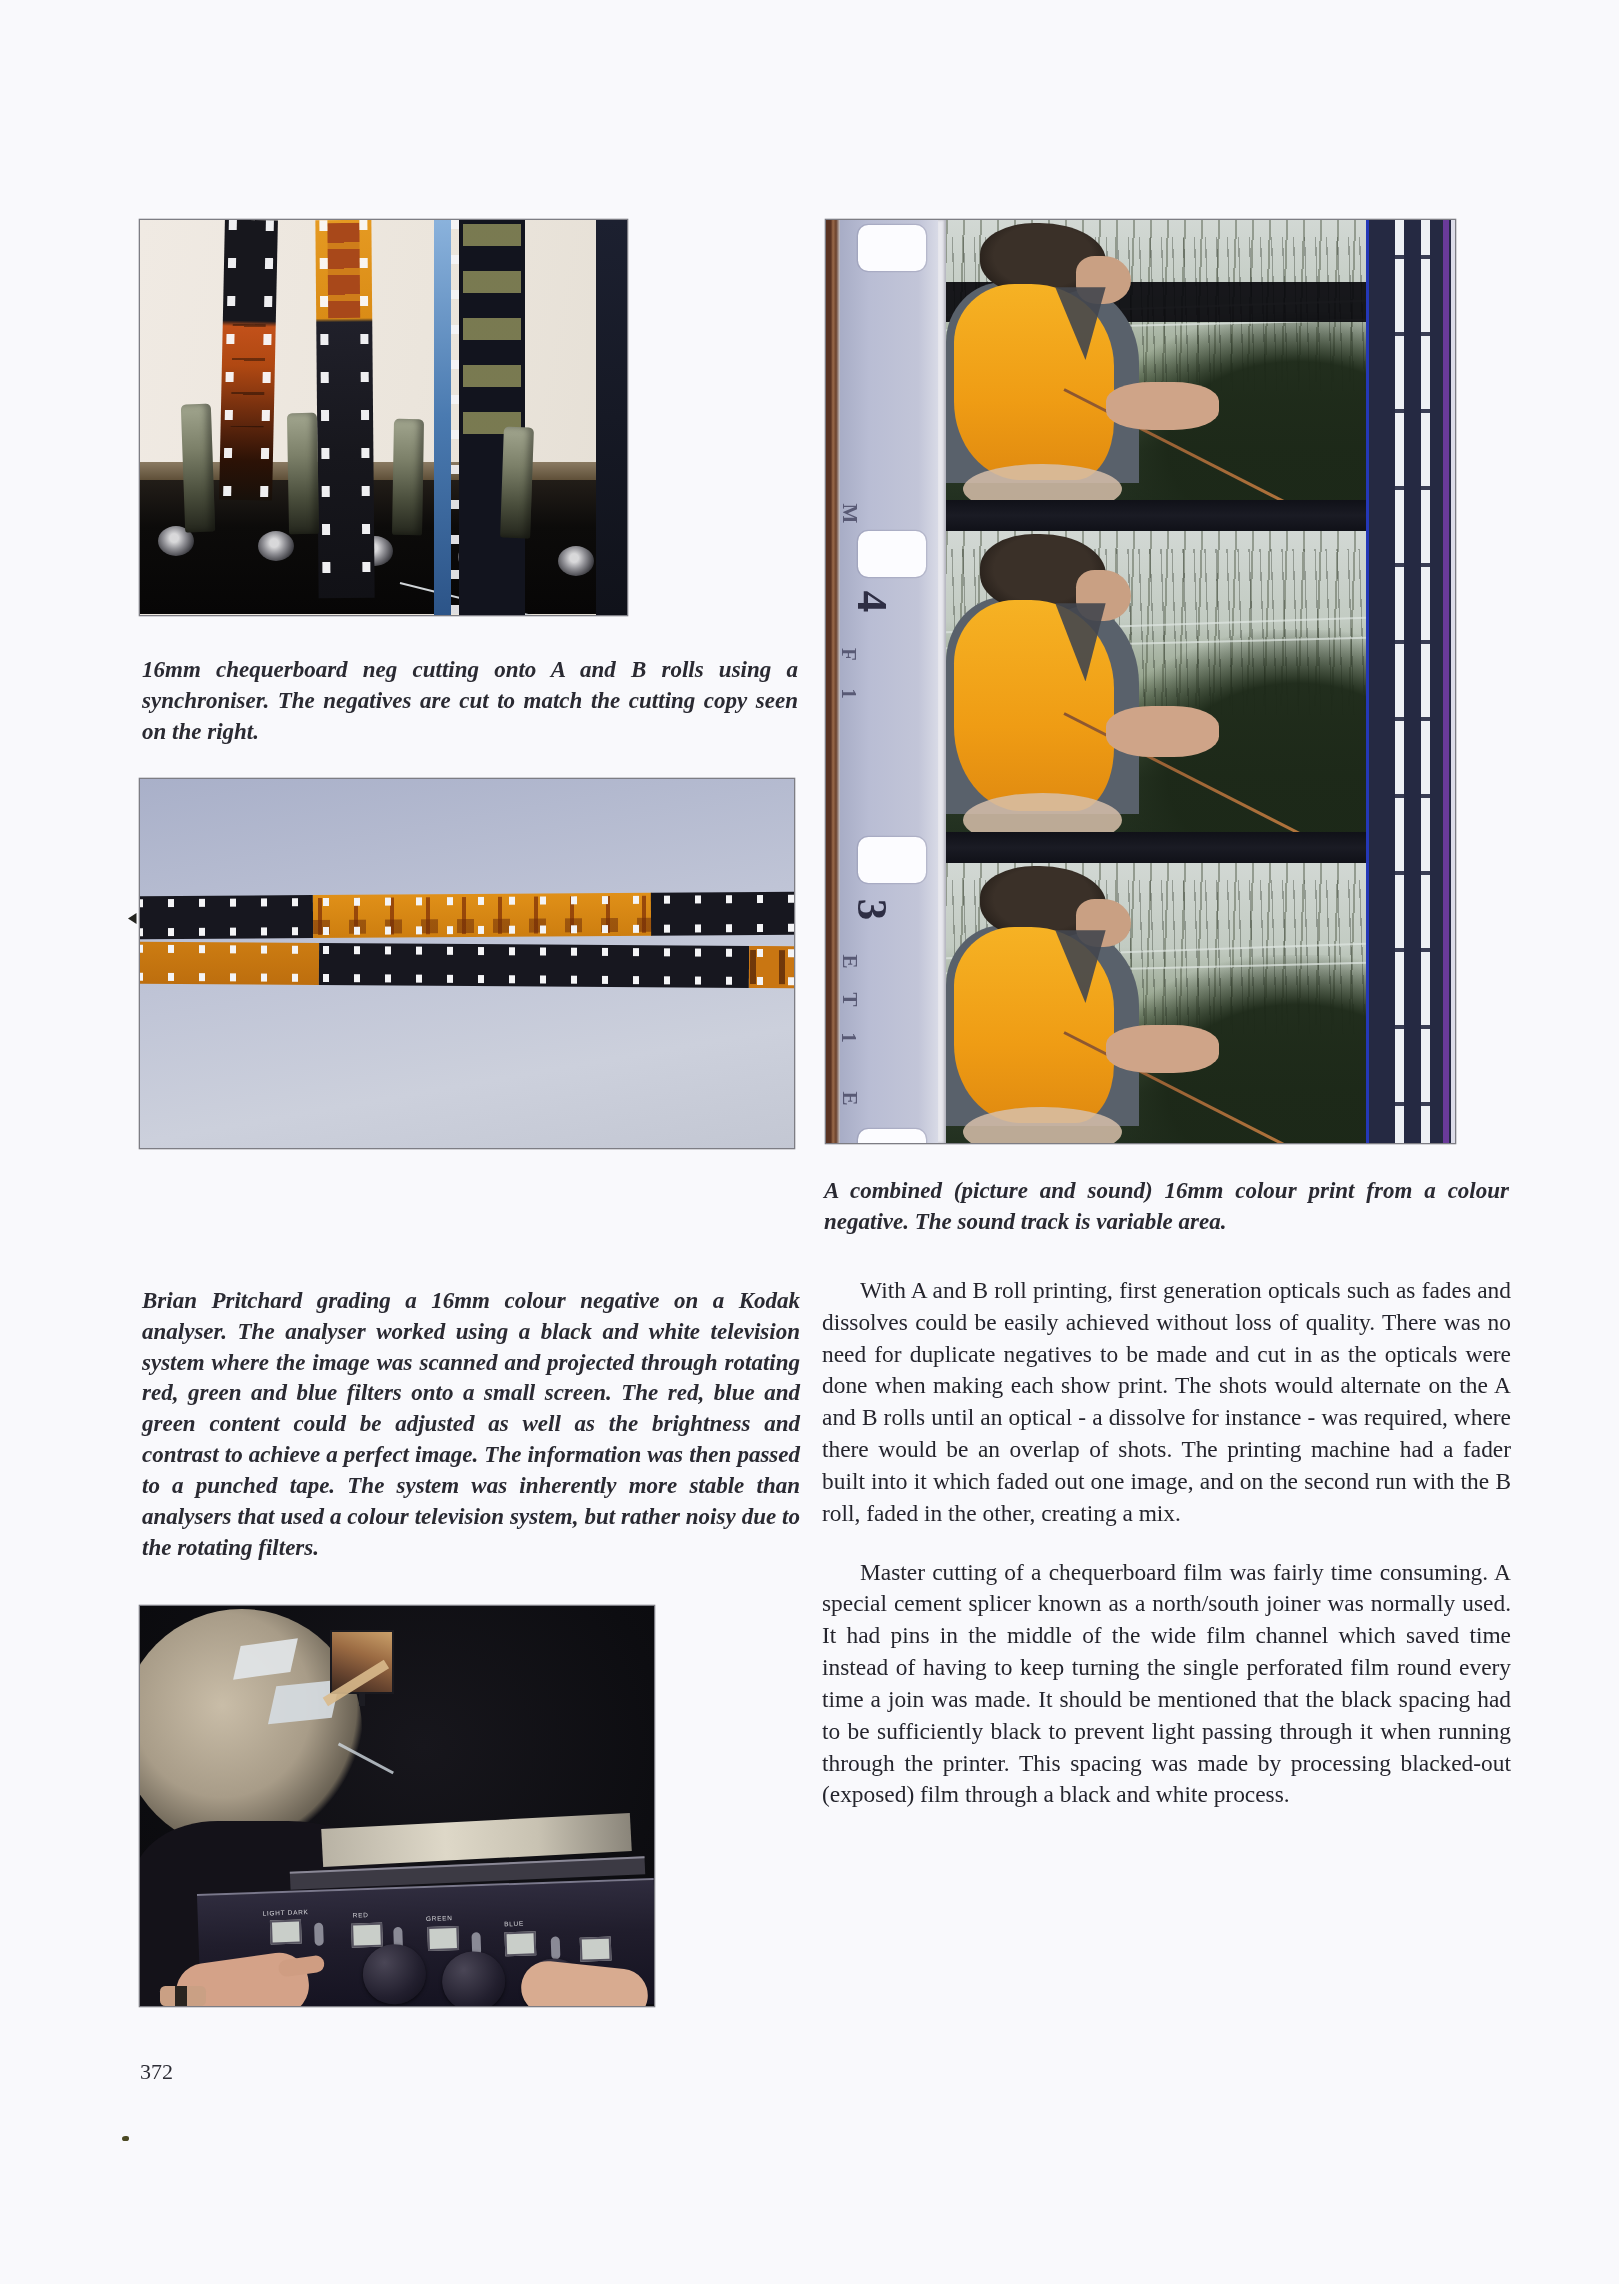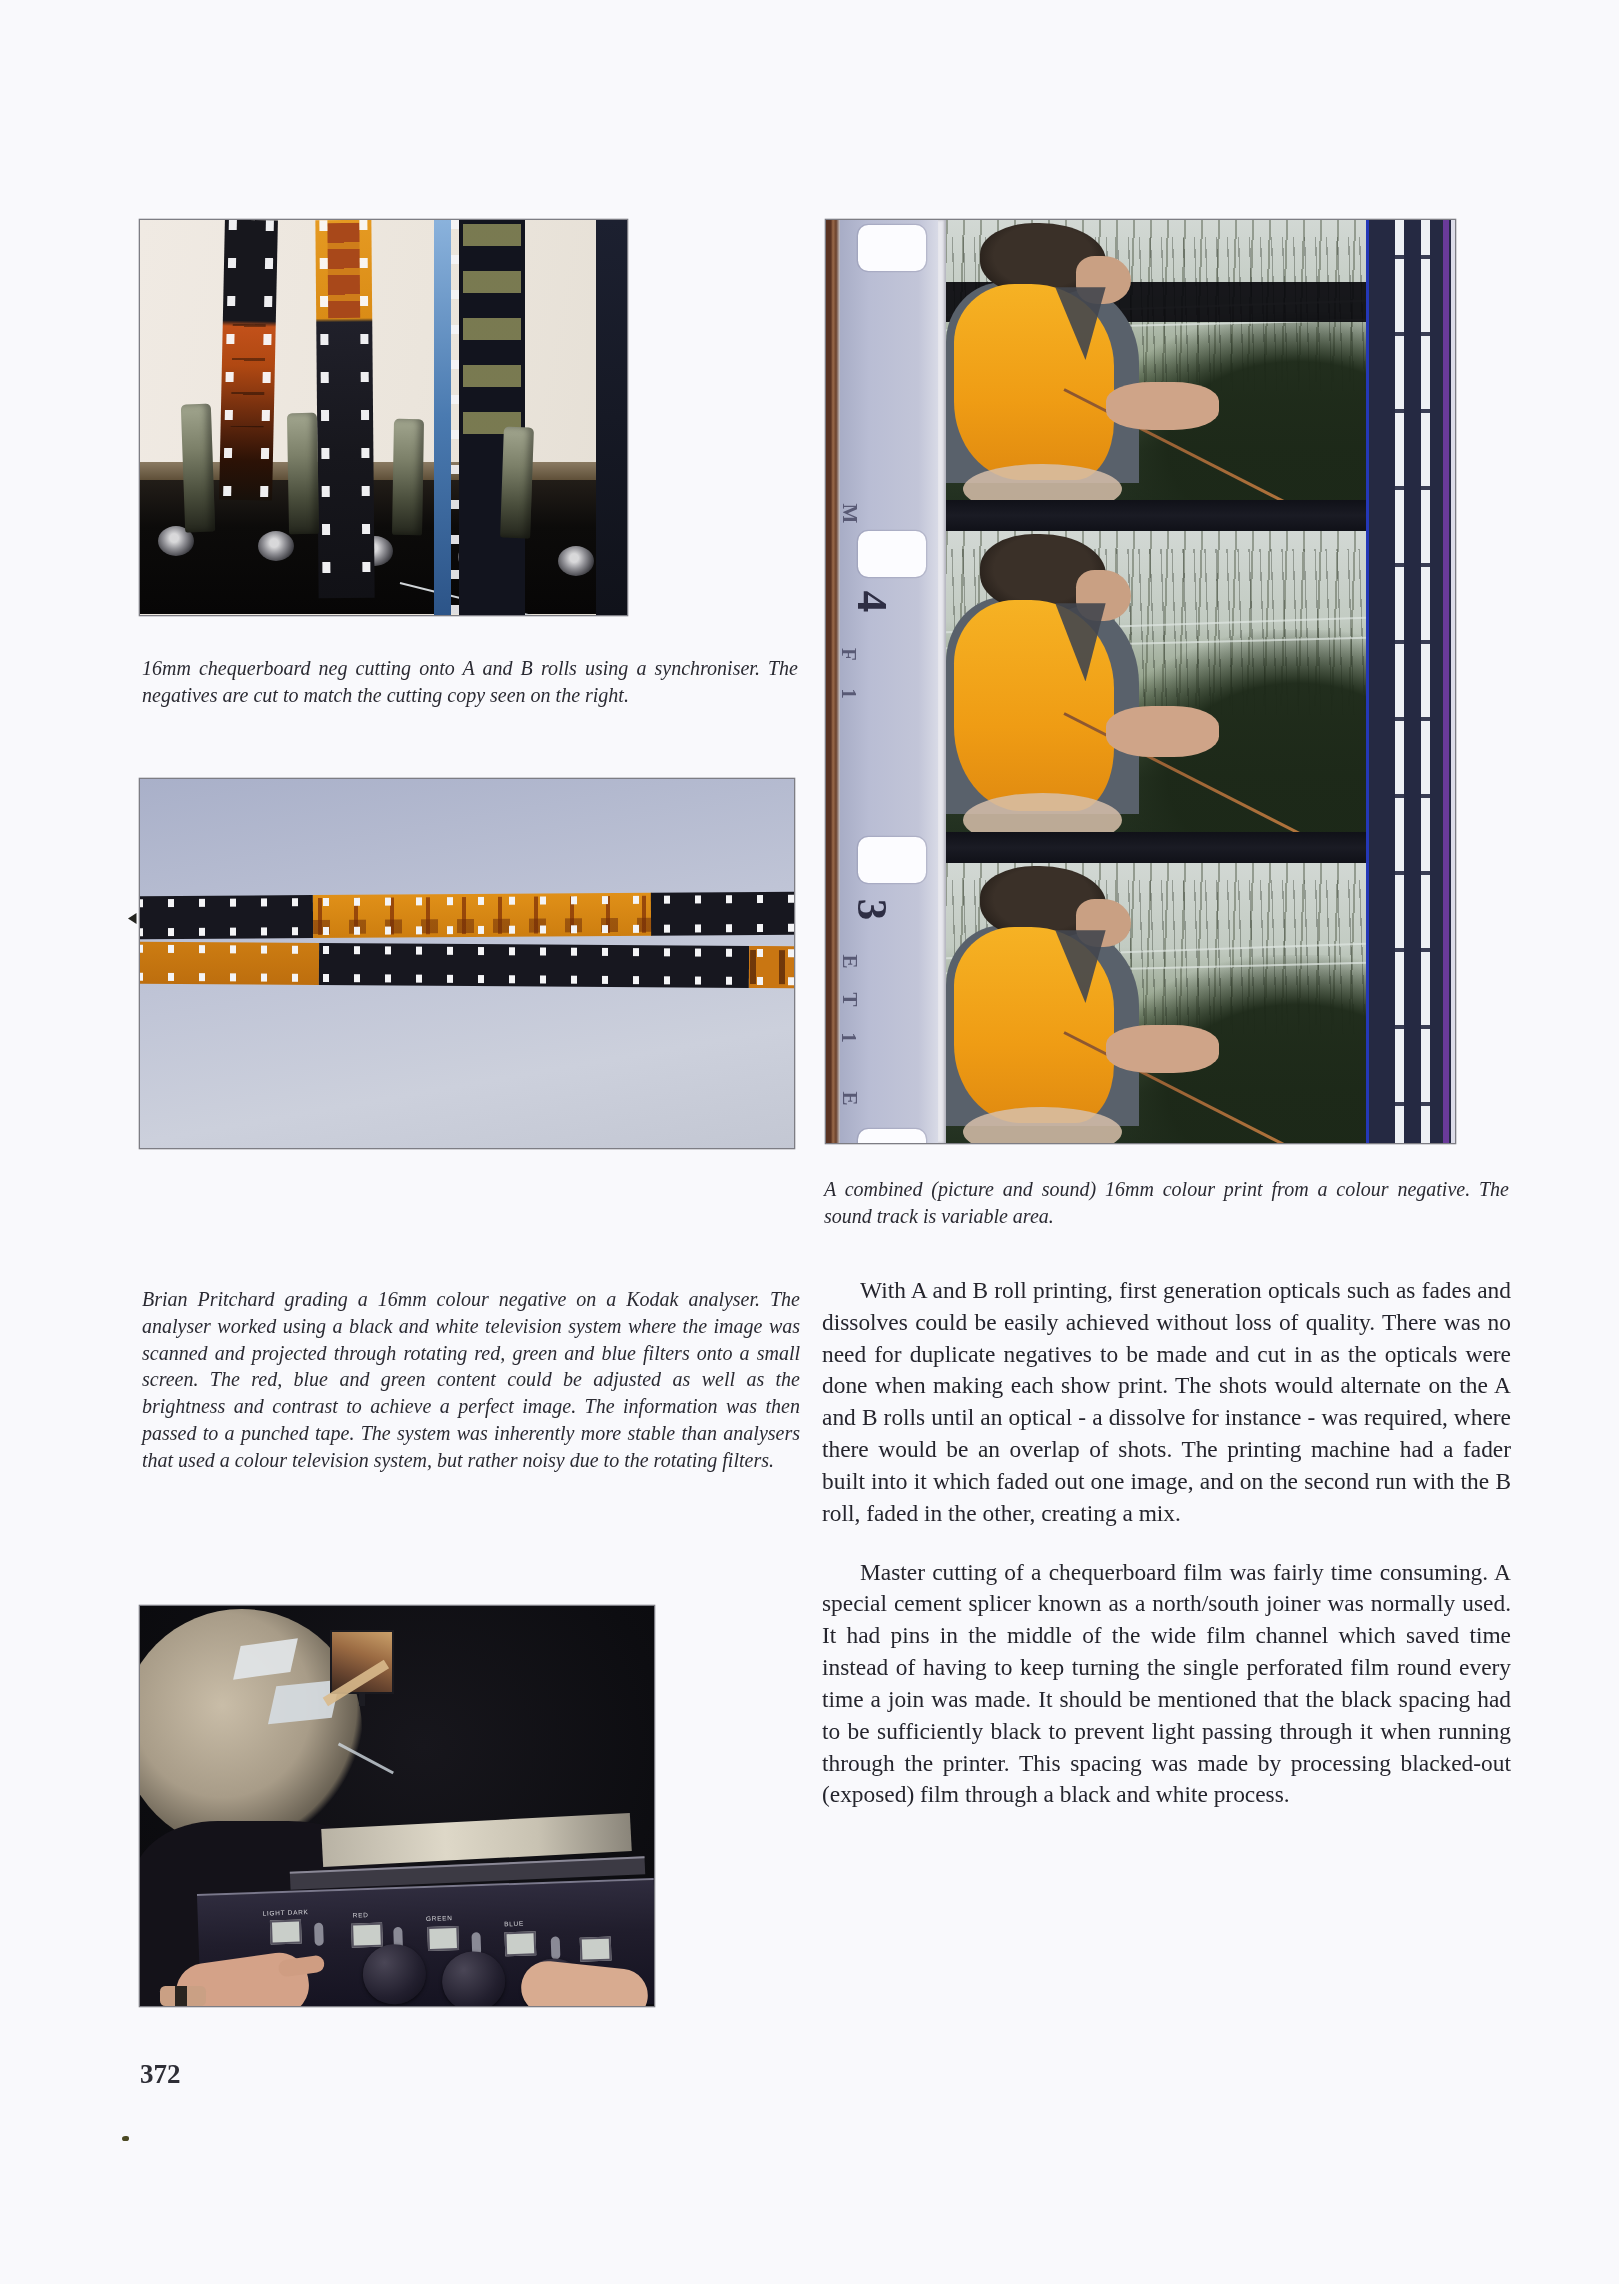--- a/index.html
+++ b/index.html
@@ -13,36 +13,36 @@
   .page{position:absolute;inset:0;overflow:hidden;}
 
   
   .header{
     position:absolute;left:141px;top:125px;margin:0;
     font-size:31px;font-weight:600;letter-spacing:0.7px;
     color:#32323b;white-space:nowrap;
   }
   .caption{
     position:absolute;margin:0;
-    font-style:italic;font-size:20px;line-height:1.34;
-    text-align:justify;color:#2a2a32;
+    font-style:italic;font-size:23px;line-height:1.34;
+    text-align:justify;color:#2a2a32;font-weight:bold;
   }
   .bodypara{
     margin:0;font-size:23.4px;line-height:1.36;
     text-align:justify;text-indent:38px;color:#25252d;
   }
   .cap-sync{left:142px;top:655px;width:656px;}
   .cap-cutneg{left:142px;top:1171px;width:656px;}
   .cap-analyser{left:142px;top:1286px;width:658px;}
   .cap-print{left:824px;top:1176px;width:685px;}
   .right-body{position:absolute;left:822px;top:1275px;width:689px;}
   .right-body p + p{margin-top:27px;}
   .pagenum{
     position:absolute;left:140px;top:2059px;margin:0;
-    font-size:27px;color:#2e2e36;font-weight:bold;
+    font-size:22px;color:#2e2e36;
   }
   .speck{position:absolute;left:122px;top:2136px;width:6.5px;height:5.2px;
     background:#4c4a24;border-radius:60% 40% 50% 50%;}
 
   
   .photo{position:absolute;overflow:hidden;box-shadow:0 0 0 1.3px rgba(42,42,52,.6);}
 
   
   .photo-sync{left:140px;top:220px;width:487px;height:395px;background:#ece7df;}
   .sync-wall{position:absolute;inset:0;

